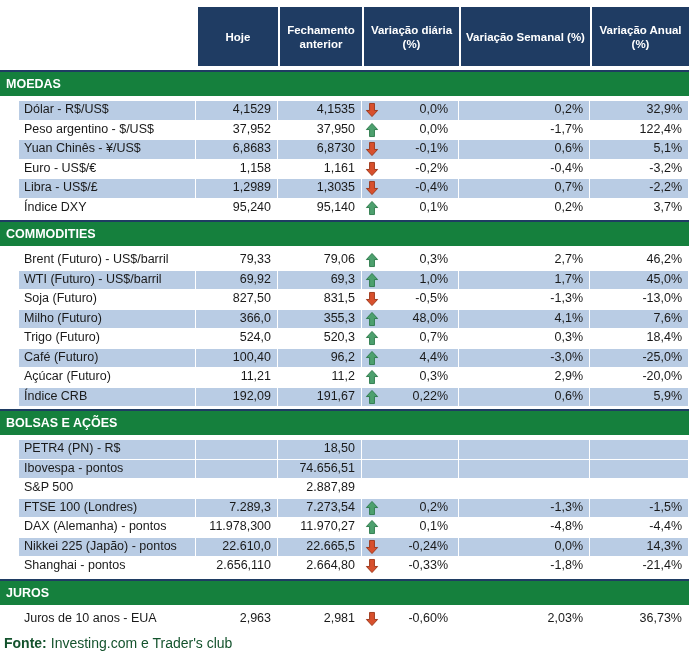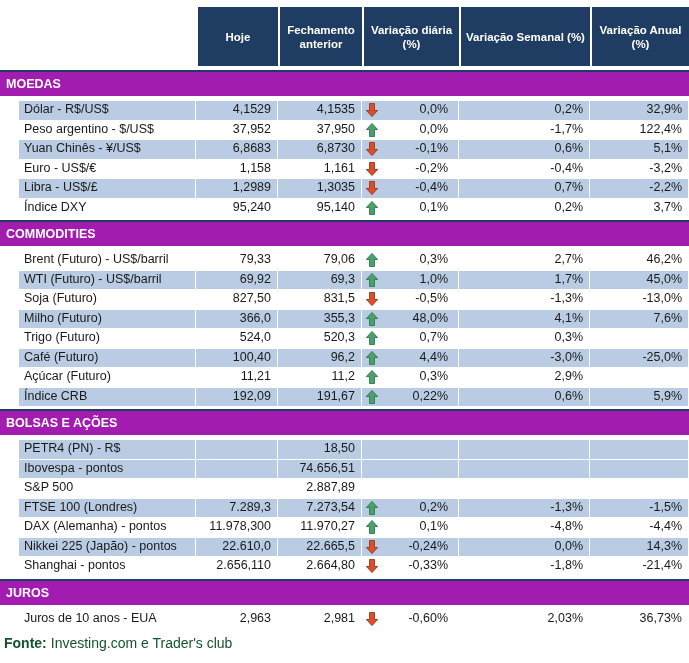--- a/index.html
+++ b/index.html
@@ -30,21 +30,21 @@
     text-align: center;
     border-left: 2px solid #ffffff;
     box-sizing: border-box;
     padding: 2px 4px;
   }
   .corner-cell { background: #ffffff; }
 
   
   .section-bar {
     height: 26px;
-    background: #a21caf;
+    background: #15803d;
     border-top: 2px solid #1f3c63;
     box-sizing: border-box;
     color: #ffffff;
     font-weight: bold;
     font-size: 12.5px;
     display: flex; align-items: center;
     padding-left: 6px;
     margin-top: 2px;
     margin-bottom: 5px;
   }
@@ -274,20 +274,21 @@
     <div class="cell c-num">520,3</div>
     <div class="cell c-num c-vd">
       <span class="arrow up">
         <svg viewBox="0 0 14 16">
               <path d="M7 1 L13 7.5 H9.6 V15 H4.4 V7.5 H1 Z"></path>
             </svg>
       </span>
       <span>0,7%</span>
     </div>
     <div class="cell c-num">0,3%</div>
+    <div class="cell c-num">18,4%</div>
   </div>
 
   <div class="grid row shaded">
     <div class="cell c-label">Café (Futuro)</div>
     <div class="cell c-num">100,40</div>
     <div class="cell c-num">96,2</div>
     <div class="cell c-num c-vd">
       <span class="arrow up">
         <svg viewBox="0 0 14 16">
               <path d="M7 1 L13 7.5 H9.6 V15 H4.4 V7.5 H1 Z"></path>
@@ -305,20 +306,21 @@
     <div class="cell c-num">11,2</div>
     <div class="cell c-num c-vd">
       <span class="arrow up">
         <svg viewBox="0 0 14 16">
               <path d="M7 1 L13 7.5 H9.6 V15 H4.4 V7.5 H1 Z"></path>
             </svg>
       </span>
       <span>0,3%</span>
     </div>
     <div class="cell c-num">2,9%</div>
+    <div class="cell c-num">-20,0%</div>
   </div>
 
   <div class="grid row shaded">
     <div class="cell c-label">Índice CRB</div>
     <div class="cell c-num">192,09</div>
     <div class="cell c-num">191,67</div>
     <div class="cell c-num c-vd">
       <span class="arrow up">
         <svg viewBox="0 0 14 16">
               <path d="M7 1 L13 7.5 H9.6 V15 H4.4 V7.5 H1 Z"></path>

